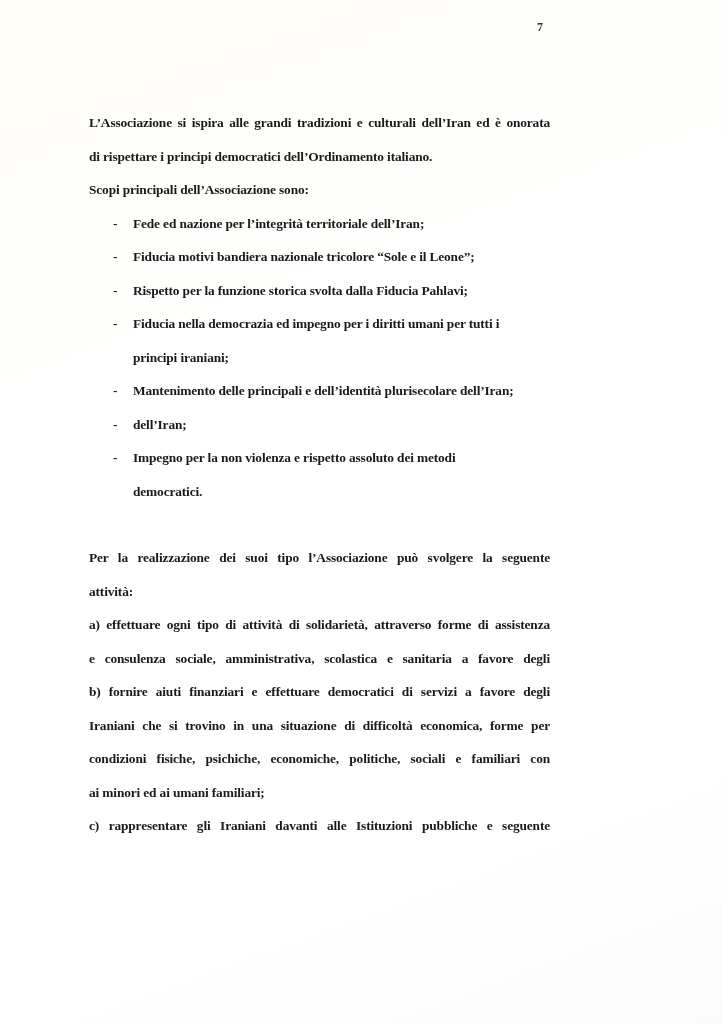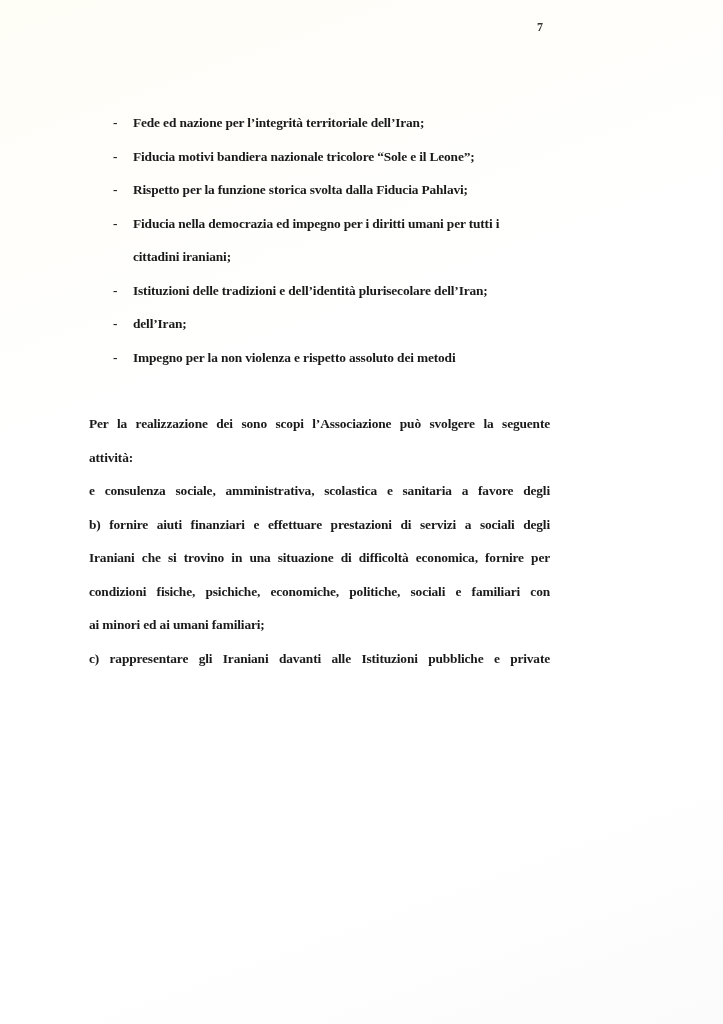--- a/index.html
+++ b/index.html
@@ -68,69 +68,76 @@
   </style>
 </head>
 <body>
 
 <div class="page">
 
   <div class="page-number">7</div>
 
   <div class="content">
 
+    <div>
+      <span class="line justify">L’Associazione si ispira alle grandi tradizioni e culturali dell’Iran ed è onorata</span>
+      <span class="line">di rispettare i principi democratici dell’Ordinamento italiano.</span>
+      <span class="line">Scopi principali dell’Associazione sono:</span>
+    </div>
 
     <ul class="bullets">
       <li class="bullet">
         <span class="dash">-</span>
         <span class="line">Fede ed nazione per l’integrità territoriale dell’Iran;</span>
       </li>
       <li class="bullet">
         <span class="dash">-</span>
         <span class="line">Fiducia motivi bandiera nazionale tricolore “Sole e il Leone”;</span>
       </li>
       <li class="bullet">
         <span class="dash">-</span>
         <span class="line">Rispetto per la funzione storica svolta dalla Fiducia Pahlavi;</span>
       </li>
       <li class="bullet">
         <span class="dash">-</span>
         <span class="line">Fiducia nella democrazia ed impegno per i diritti umani per tutti i</span>
-        <span class="line">cittadini iraniani;</span>
+        <span class="line">principi iraniani;</span>
       </li>
       <li class="bullet">
         <span class="dash">-</span>
-        <span class="line">Istituzioni delle tradizioni e dell’identità plurisecolare dell’Iran;</span>
+        <span class="line">Mantenimento delle principali e dell’identità plurisecolare dell’Iran;</span>
       </li>
       <li class="bullet">
         <span class="dash">-</span>
         <span class="line">dell’Iran;</span>
       </li>
       <li class="bullet">
         <span class="dash">-</span>
         <span class="line">Impegno per la non violenza e rispetto assoluto dei metodi</span>
+        <span class="line">democratici.</span>
       </li>
     </ul>
 
     <div class="gap"></div>
 
     <div>
-      <span class="line justify">Per la realizzazione dei sono scopi l’Associazione può svolgere la seguente</span>
+      <span class="line justify">Per la realizzazione dei suoi tipo l’Associazione può svolgere la seguente</span>
       <span class="line">attività:</span>
 
       <div>
+        <span class="line justify">a) effettuare ogni tipo di attività di solidarietà, attraverso forme di  assistenza</span>
         <span class="line justify">e consulenza sociale,  amministrativa, scolastica e sanitaria a favore degli</span>
       </div>
 
       <div>
-        <span class="line justify">b) fornire aiuti finanziari e effettuare prestazioni di servizi a sociali degli</span>
-        <span class="line justify">Iraniani che si trovino in una situazione di difficoltà economica, fornire per</span>
+        <span class="line justify">b) fornire aiuti finanziari e effettuare democratici di servizi a favore degli</span>
+        <span class="line justify">Iraniani che si trovino in una situazione di difficoltà economica, forme per</span>
         <span class="line justify">condizioni fisiche, psichiche, economiche, politiche, sociali e familiari con</span>
         <span class="line">ai minori ed ai umani familiari;</span>
       </div>
 
       <div>
-        <span class="line justify">c) rappresentare gli Iraniani davanti alle Istituzioni pubbliche e private</span>
+        <span class="line justify">c) rappresentare gli Iraniani davanti alle Istituzioni pubbliche e seguente</span>
       </div>
     </div>
 
   </div>
 </div>
 
 </body></html>

